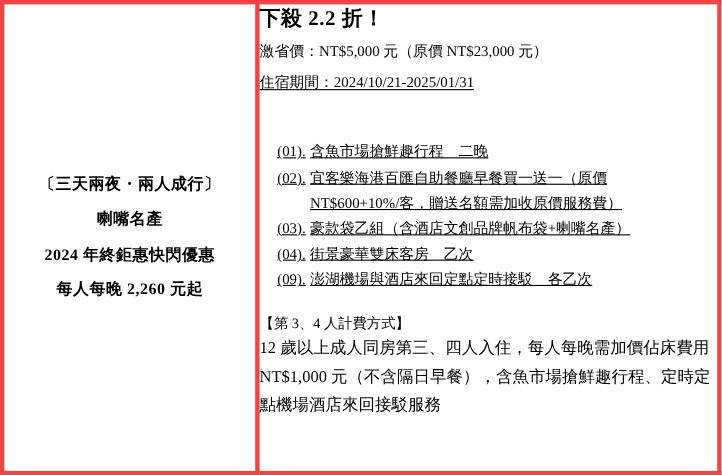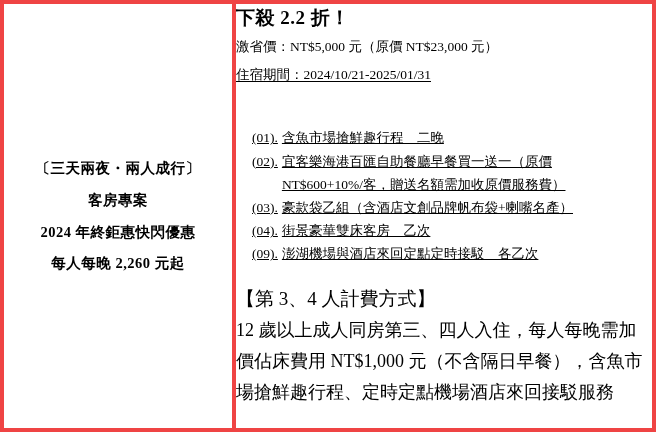--- a/index.html
+++ b/index.html
@@ -85,39 +85,39 @@
   }
   .item-num {
     flex: 0 0 auto;
     margin-right: 4px;
     white-space: nowrap;
   }
   .item-text {
     flex: 1 1 auto;
   }
   .section-title {
-    font-size: 19px;
+    font-size: 13px;
     line-height: 1.72;
     margin-top: 17px;
   }
   .section-body {
-    font-size: 18px;
+    font-size: 15px;
     line-height: 1.72;
   }
 </style>
 </head>
 <body>
 
 <table class="promo-table">
   <tbody>
       <tr>
     <td class="left-cell">
       <div class="left-inner">
         <div class="left-line">〔三天兩夜・兩人成行〕</div>
-        <div class="left-line">客房專案</div>
+        <div class="left-line">喇嘴名產</div>
         <div class="left-line">2024 年終鉅惠快閃優惠</div>
         <div class="left-line">每人每晚 2,260 元起</div>
       </div>
     </td>
     <td class="right-cell">
       <div class="headline">下殺 2.2 折！</div>
       <div class="price-line">激省價：NT$5,000 元（原價 NT$23,000 元）</div>
       <div><span class="stay-line">住宿期間：2024/10/21-2025/01/31</span></div>
 
       <div class="gap-block"></div>

